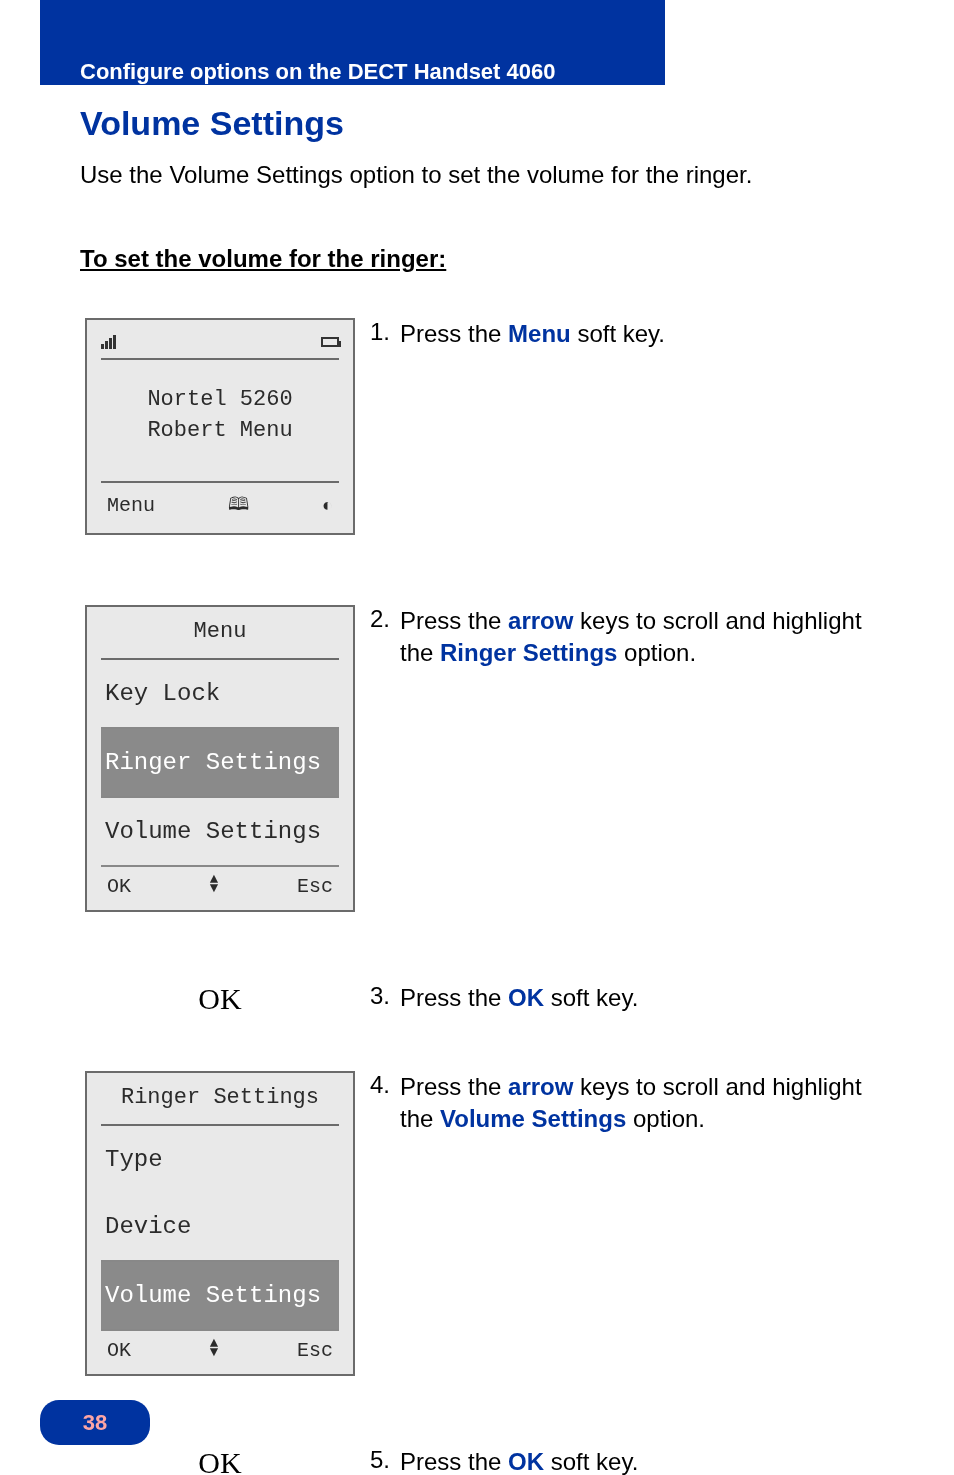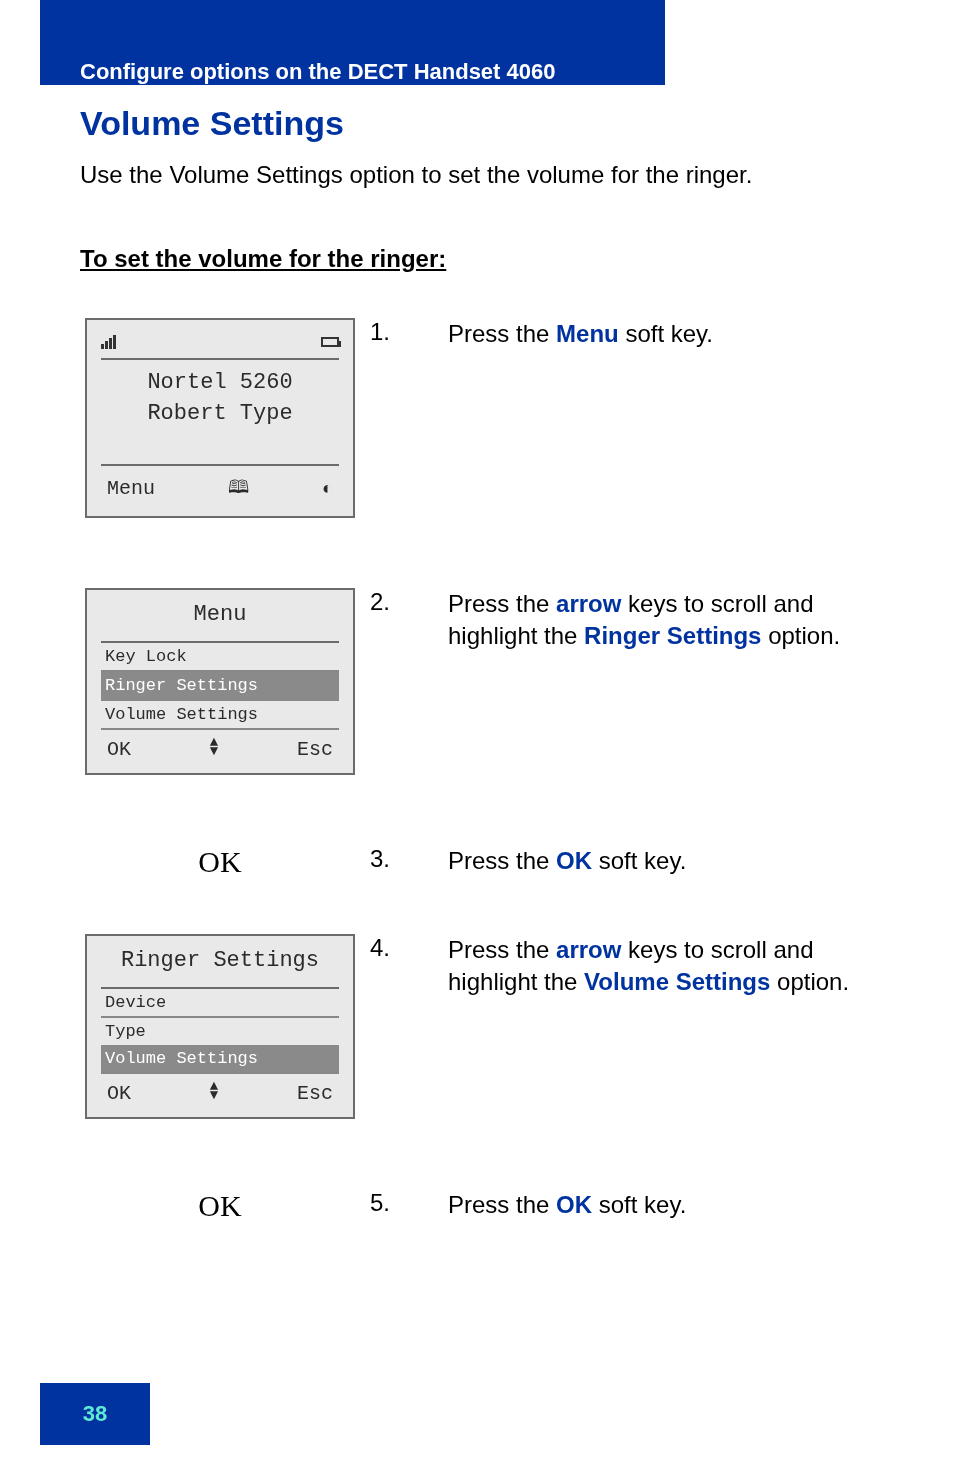--- a/index.html
+++ b/index.html
@@ -7,47 +7,47 @@
   .blue-bar { position: absolute; left: 40px; top: 0; width: 625px; height: 85px; background: #0033a0; display: flex; align-items: flex-end; padding: 0 0 0 40px; }
   .blue-bar-text { color: #fff; font-weight: bold; font-size: 22px; }
   .content { position: absolute; left: 80px; top: 104px; width: 800px; }
   .h1 { color: #0033a0; font-size: 34px; font-weight: bold; margin-bottom: 18px; }
   .intro { font-size: 24px; margin-bottom: 56px; color: #000; }
   .subhead { font-size: 24px; font-weight: bold; margin-bottom: 45px; color: #000; text-decoration: underline; }
   .step-row { display: flex; align-items: flex-start; margin-bottom: 70px; }
   .left-col { width: 280px; flex: none; margin-right: 10px; display: flex; justify-content: center; align-items: flex-start; }
   .right-col { flex: 1; display: flex; align-items: flex-start; }
   .step-num { width: 30px; flex: none; font-size: 24px; }
-  .step-text { font-size: 24px; line-height: 1.35; margin-left: 48px; }
+  .step-text { font-size: 24px; line-height: 1.35; }
   .kw { color: #0033a0; font-weight: bold; }
   .ok-label { font-family: "Times New Roman", Times, serif; font-size: 30px; }
 
   .screen { width: 270px; border: 2px solid #6b6b6b; background: #e9e9e9; font-family: "Courier New", monospace; }
   .screen-inner { padding: 12px 14px 8px 14px; }
   .topbar { display: flex; justify-content: space-between; align-items: center; font-size: 16px; height: 20px; }
   .rule { border-bottom: 2px solid #6b6b6b; margin-top: 6px; }
-  .idle-body { text-align: center; padding: 8px 0 28px 0; font-size: 22px; line-height: 1.4; color: #2b2b2b; }
+  .idle-body { text-align: center; padding: 25px 0 28px 0; font-size: 22px; line-height: 1.4; color: #2b2b2b; }
   .bottombar { display: flex; justify-content: space-between; align-items: center; font-size: 20px; color: #2b2b2b; padding: 8px 6px 4px 6px; }
   .bottombar .mid { flex: 1; text-align: center; }
   .menu-title { text-align: center; font-size: 22px; padding-bottom: 8px; color: #2b2b2b; }
   .menu-list { }
-  .menu-item { font-size: 17px; color: #2b2b2b; padding: 4px 4px; border-bottom: 2px solid #888; }
+  .menu-item { font-size: 24px; color: #2b2b2b; padding: 20px 4px; border-bottom: 2px solid #888; }
   .menu-item.nb { border-bottom: none; }
   .menu-item.sel { background: #8a8a8a; color: #fff; }
 
   .signal-icon { display: inline-flex; align-items: flex-end; gap: 1px; }
   .signal-icon span { display: inline-block; width: 3px; background: #333; }
   .sb1 { height: 5px; } .sb2 { height: 8px; } .sb3 { height: 11px; } .sb4 { height: 14px; }
   .batt-icon { display: inline-block; width: 18px; height: 10px; border: 2px solid #333; position: relative; }
   .batt-icon::after { content: ""; position: absolute; right: -4px; top: 2px; width: 3px; height: 6px; background: #333; }
   .book-icon { font-size: 18px; }
   .red-icon { font-size: 18px; }
   .updown {display: inline-block; font-size: 14px; line-height: 0.6;}
 
-  .page-num-box { position: absolute; left: 40px; bottom: 30px; width: 110px; height: 62px; background: #0033a0; color: #5eead4; display: flex; align-items: center; justify-content: center; font-weight: bold; font-size: 22px; }
+  .page-num-box { position: absolute; left: 40px; bottom: 30px; width: 110px; height: 45px; background: #0033a0; color: #fca5a5; display: flex; align-items: center; justify-content: center; font-weight: bold; font-size: 22px; border-radius: 19px; }
 </style>
 </head>
 <body>
 
 <div class="blue-bar">
   <span class="blue-bar-text">Configure options on the DECT Handset 4060</span>
 </div>
 
 <div class="content">
   <div class="h1">Volume Settings</div>
@@ -63,21 +63,21 @@
                 <span class="sb1"></span>
                 <span class="sb2"></span>
                 <span class="sb3"></span>
                 <span class="sb4"></span>
               </span>
             <span class="batt-icon"></span>
           </div>
           <div class="rule"></div>
           <div class="idle-body">
             <div>Nortel 5260</div>
-            <div>Robert Type</div>
+            <div>Robert Menu</div>
           </div>
           <div class="rule"></div>
           <div class="bottombar">
             <span>Menu</span>
             <span class="mid"><span class="book-icon">🕮</span></span>
             <span class="red-icon">◐</span>
           </div>
         </div>
       </div>
     </div>
@@ -128,22 +128,22 @@
     </div>
   </div>
 
   <div class="step-row">
     <div class="left-col">
       <div class="screen">
         <div class="screen-inner">
           <div class="menu-title">Ringer Settings</div>
           <div class="rule"></div>
           <div class="menu-list">
+            <div class="menu-item nb">Type</div>
             <div class="menu-item">Device</div>
-            <div class="menu-item nb">Type</div>
             <div class="menu-item sel">Volume Settings</div>
           </div>
           <div class="bottombar">
             <span>OK</span>
             <span class="mid"><span class="updown">▲<br>▼</span></span>
             <span>Esc</span>
           </div>
         </div>
       </div>
     </div>

